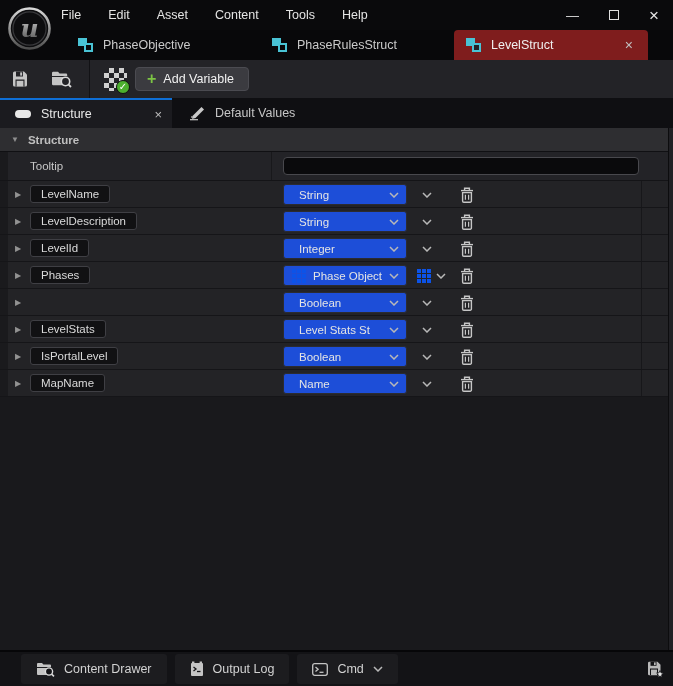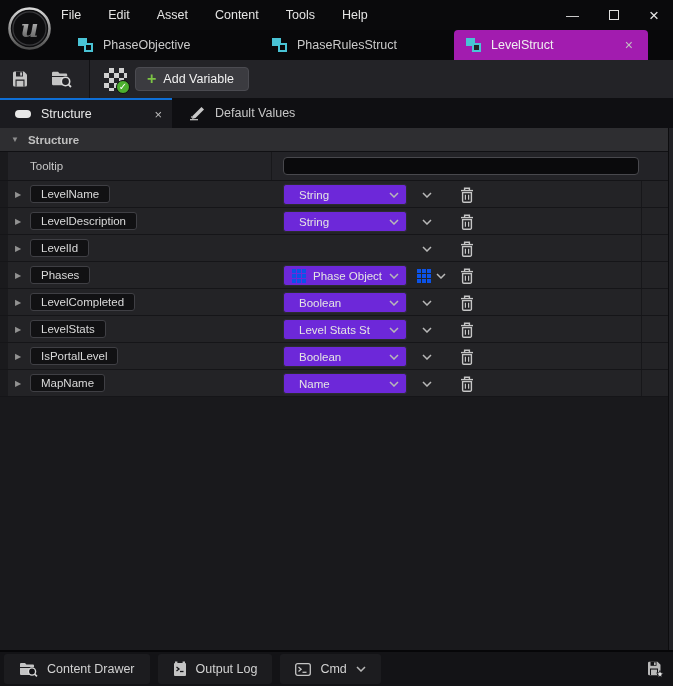--- a/index.html
+++ b/index.html
@@ -13,21 +13,21 @@
   .logo { position:absolute; left:7px; top:6px; width:45px; height:45px; z-index:6; }
   .menubar { display:flex; gap:21px; margin-left:58px; font-size:12.5px; color:#E4E4E4; }
   .menu-item { padding:2px 3px; cursor:default; }
   .win-controls { position:absolute; right:14px; top:0; height:30px; display:flex; align-items:center; gap:30px; }
   .win-min { font-size:13px; color:#E0E0E0; }
   .win-max { width:10px; height:10px; border:1.4px solid #E0E0E0; display:inline-block; }
   .win-close { font-size:17px; color:#E6E6E6; line-height:1; }
 
   .doctabs { height:30px; background:#08080A; display:flex; padding-left:66px; }
   .doctab { width:194px; display:flex; align-items:center; gap:9px; padding:0 12px; font-size:12.5px; color:#CACACA; }
-  .doctab.active { background:#a21caf; border-radius:4px 4px 0 0; color:#F0F0F0; }
+  .doctab.active { background:#7f1d1d; border-radius:4px 4px 0 0; color:#F0F0F0; }
   .doctab .tab-close { margin-left:auto; color:#C2C2C2; font-size:14px; padding:0 3px; }
   .sicon { position:relative; width:16px; height:15px; flex:none; }
   .sicon .a { position:absolute; left:0; top:0; width:9px; height:8px; background:#49C3D5; }
   .sicon .b { position:absolute; left:6px; top:5px; width:9px; height:9px; border:2px solid #49C3D5; background:#08080A; }
   .doctab.active .sicon .b { background:#232327; }
 
   .toolbar { height:38px; background:#232327; display:flex; align-items:center; }
   .tb-icon { margin:0 11px; display:flex; align-items:center; }
   .tb-sep { width:1px; height:38px; background:#121215; margin:0 10px 0 6px; }
   .struct-check { position:relative; width:23px; height:23px; margin:0 8px 0 4px; flex:none;
@@ -62,33 +62,33 @@
   .tooltip-input { position:absolute; left:283px; top:5px; width:356px; height:18px;
     background:#0A0A0C; border:1px solid #48484D; border-radius:4px; color:#DDD; font-size:11px; padding:0 8px; outline:none; }
 
   .vrow { height:27px; background:#232326; border-bottom:1px solid #151518; position:relative; display:flex; align-items:center; }
   .vrow::before { content:''; position:absolute; left:0; top:0; bottom:0; width:8px; background:#1A1A1D; }
   .vrow::after { content:''; position:absolute; left:641px; top:0; bottom:0; width:1px; background:#17171A; }
   .expander { margin-left:15px; font-size:8px; color:#929292; width:9px; flex:none; }
   .namebox { margin-left:6px; height:18px; background:#111113; border:1px solid #3F3F44; border-radius:3px;
     padding:0 10px; font-size:11.5px; color:#DADADA; display:flex; align-items:center; white-space:nowrap; }
   .typecombo { position:absolute; left:283px; top:3px; width:124px; height:21px;
-    background:#6d28d9; border:1px solid #2B2B30; border-radius:3px;
+    background:#1d4ed8; border:1px solid #2B2B30; border-radius:3px;
     display:flex; align-items:center; padding:0 7px 0 8px; gap:7px; }
   .typelabel { flex:1; font-size:11.5px; color:#E4E4E4; white-space:nowrap; overflow:hidden; }
   .pill { width:15px; height:8px; border-radius:4px; flex:none; }
   .gridicon { width:14px; height:14px; display:grid; grid-template-columns:repeat(3,4px); grid-template-rows:repeat(3,4px); gap:1px; flex:none; }
   .gridicon i { display:block; }
   .secondary { position:absolute; left:417px; top:0; height:27px; display:flex; align-items:center; gap:5px; }
   .trashbtn { position:absolute; left:460px; top:0; height:27px; background:none; border:none; display:flex; align-items:center; cursor:default; }
 
   .empty-rest { height:253px; }
 
   .statusbar { position:absolute; left:0; bottom:0; width:673px; height:36px; background:#131316;
-    border-top:2px solid #060608; display:flex; align-items:center; padding-left:4px; }
+    border-top:2px solid #060608; display:flex; align-items:center; padding-left:21px; }
   .sb-btn { height:30px; display:flex; align-items:center; gap:9px; padding:0 15px;
     background:#1C1C1F; border-radius:3px; margin-right:8px; font-size:12.5px; color:#D2D2D2; cursor:default; }
   .console-input { width:297px; height:23px; background:#101013; border:1px solid #2C2C31; border-radius:3px;
     margin-left:6px; padding:0 10px; color:#CCC; outline:none;
     font-family:"DejaVu Sans Mono","Liberation Mono",monospace; font-size:12px; }
   .console-input::placeholder { color:#55555A; }
   .sb-right { margin-left:auto; margin-right:9px; display:flex; align-items:center; }
 
   svg { display:block; }
 </style>
@@ -260,20 +260,27 @@
         <line x1="5.4" y1="7.8" x2="5.4" y2="12.8" stroke="#C6C6C6" stroke-width="1.2"></line>
         <line x1="8.6" y1="7.8" x2="8.6" y2="12.8" stroke="#C6C6C6" stroke-width="1.2"></line>
       </svg>
     </button>
   </div>
       <div class="vrow">
     <span class="expander">▶</span>
     <div class="namebox">
       <span class="nlabel">LevelId</span>
     </div>
+    <div class="typecombo">
+      <span class="icon-slot"><span class="pill" style="background: rgb(43, 217, 163);"></span></span>
+      <span class="typelabel">Integer</span>
+      <svg width="10" height="6" viewBox="0 0 10 6">
+        <path d="M1 1 L5 5 L9 1" fill="none" stroke="#B8B8B8" stroke-width="1.5"></path>
+      </svg>
+    </div>
     <div class="secondary">
       <span class="icon-slot2"><span class="pill" style="background: rgb(43, 217, 163);"></span></span>
       <svg width="10" height="6" viewBox="0 0 10 6">
         <path d="M1 1 L5 5 L9 1" fill="none" stroke="#B8B8B8" stroke-width="1.5"></path>
       </svg>
     </div>
     <button class="trashbtn">
       <svg width="14" height="16" viewBox="0 0 14 16">
         <line x1="1" y1="3.6" x2="13" y2="3.6" stroke="#C6C6C6" stroke-width="1.4"></line>
         <path d="M4.6 3.2 V1.2 H9.4 V3.2" fill="none" stroke="#C6C6C6" stroke-width="1.4"></path>
@@ -330,23 +337,20 @@
         <line x1="1" y1="3.6" x2="13" y2="3.6" stroke="#C6C6C6" stroke-width="1.4"></line>
         <path d="M4.6 3.2 V1.2 H9.4 V3.2" fill="none" stroke="#C6C6C6" stroke-width="1.4"></path>
         <path d="M2.6 5.6 H11.4 V14 a1.2 1.2 0 0 1 -1.2 1.2 H3.8 A1.2 1.2 0 0 1 2.6 14 Z" fill="none" stroke="#C6C6C6" stroke-width="1.4"></path>
         <line x1="5.4" y1="7.8" x2="5.4" y2="12.8" stroke="#C6C6C6" stroke-width="1.2"></line>
         <line x1="8.6" y1="7.8" x2="8.6" y2="12.8" stroke="#C6C6C6" stroke-width="1.2"></line>
       </svg>
     </button>
   </div>
       <div class="vrow">
     <span class="expander">▶</span>
-    <div class="namebox">
-      <span class="nlabel">LevelCompleted</span>
-    </div>
     <div class="typecombo">
       <span class="icon-slot"><span class="pill" style="background: rgb(147, 11, 2);"></span></span>
       <span class="typelabel">Boolean</span>
       <svg width="10" height="6" viewBox="0 0 10 6">
         <path d="M1 1 L5 5 L9 1" fill="none" stroke="#B8B8B8" stroke-width="1.5"></path>
       </svg>
     </div>
     <div class="secondary">
       <span class="icon-slot2"><span class="pill" style="background: rgb(147, 11, 2);"></span></span>
       <svg width="10" height="6" viewBox="0 0 10 6">

